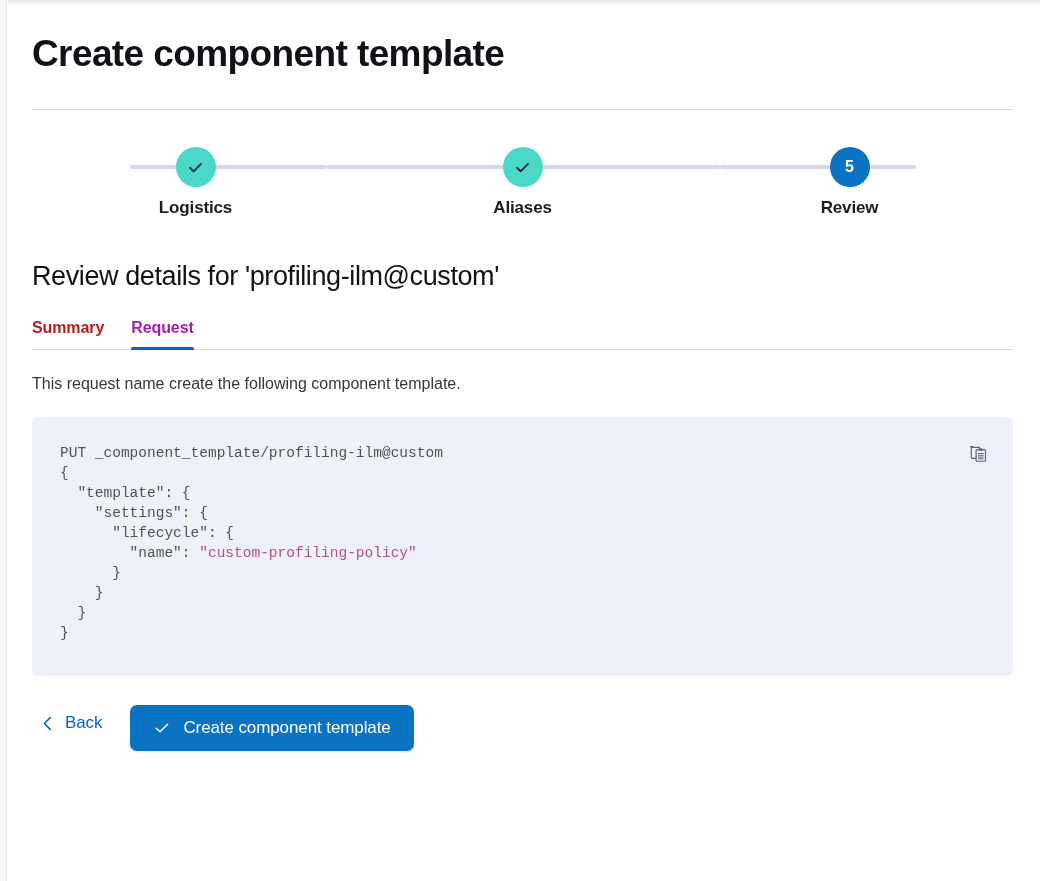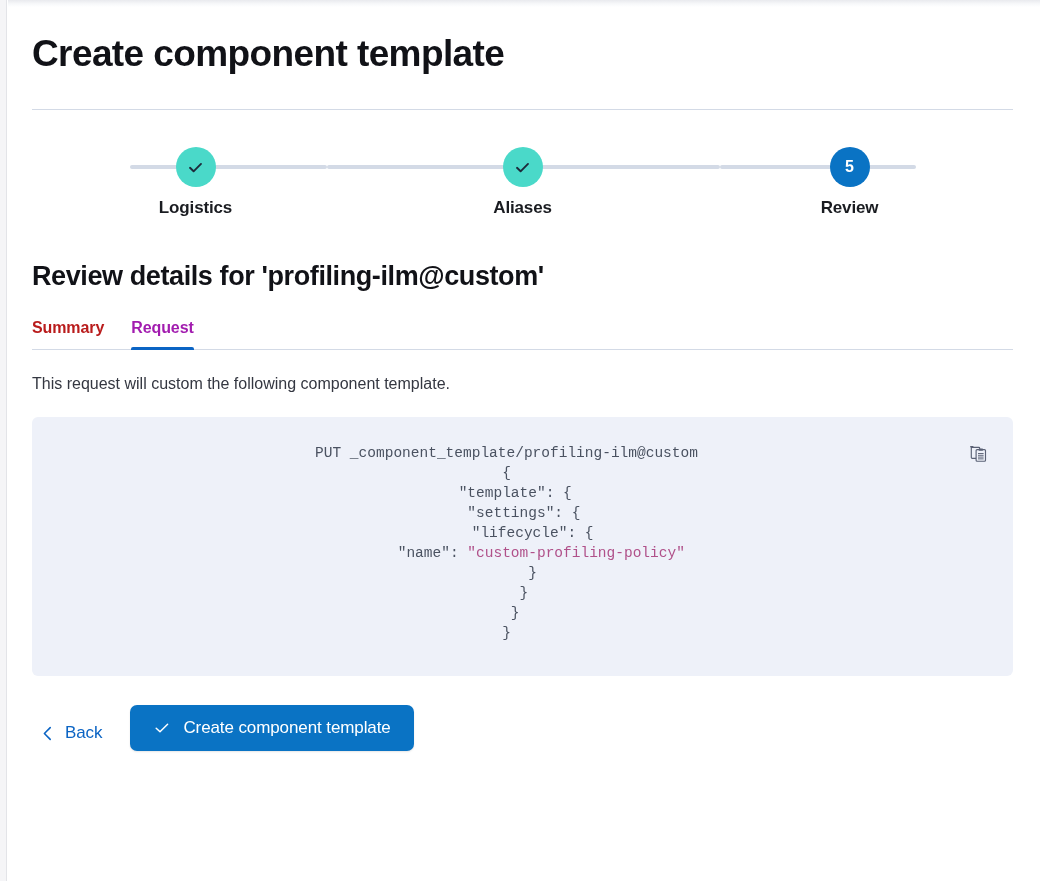--- a/index.html
+++ b/index.html
@@ -124,21 +124,21 @@
     border-radius: 2px;
     z-index: 1;
   }
 
   
   .review-heading {
     margin: 27px 0 0 0;
     padding: 0 24px;
     font-size: 27px;
     line-height: 36px;
-    font-weight: bold;
+    font-weight: normal;
     letter-spacing: -0.4px;
     color: #111217;
   }
 
   
   .tabs {
     margin: 25px 0 0 0;
     padding: 0 24px;
     position: relative;
   }
@@ -181,21 +181,20 @@
     padding: 0 24px;
     font-size: 16px;
     line-height: 24px;
     color: #343741;
   }
 
   
   .code-wrap {
     margin: 21px 0 0 0;
     padding: 0 24px;
-    text-align: center;
   }
   .code-panel {
     position: relative;
     width: 981px;
     background: #eef1f9;
     border-radius: 6px;
     padding: 26px 0 26px 0;
     min-height: 259px;
   }
   .code-panel pre {
@@ -223,21 +222,21 @@
     cursor: pointer;
     padding: 0;
     border-radius: 4px;
   }
 
   
   .actions {
     margin: 29px 0 0 0;
     padding: 0 24px;
     display: flex;
-    align-items: flex-end;
+    align-items: flex-start;
     gap: 18px;
   }
   .back-btn {
     display: inline-flex;
     align-items: center;
     gap: 10px;
     background: none;
     border: none;
     padding: 8px 10px 8px 8px;
     font-family: inherit;
@@ -317,21 +316,21 @@
 
   <h2 class="review-heading">Review details for 'profiling-ilm@custom'</h2>
 
   <div class="tabs">
     <div class="tabs-inner">
       <button class="tab">Summary</button>
       <button class="tab active">Request</button>
     </div>
   </div>
 
-  <p class="description">This request will custom the following component template.</p>
+  <p class="description">This request name create the following component template.</p>
 
   <div class="code-wrap">
     <div class="code-panel">
       <pre><span class="k">PUT _component_template/profiling-ilm@custom</span>
 <span class="k">{
   "template": {
     "settings": {
       "lifecycle": {
         "name": </span><span class="str">"custom-profiling-policy"</span><span class="k">
       }

